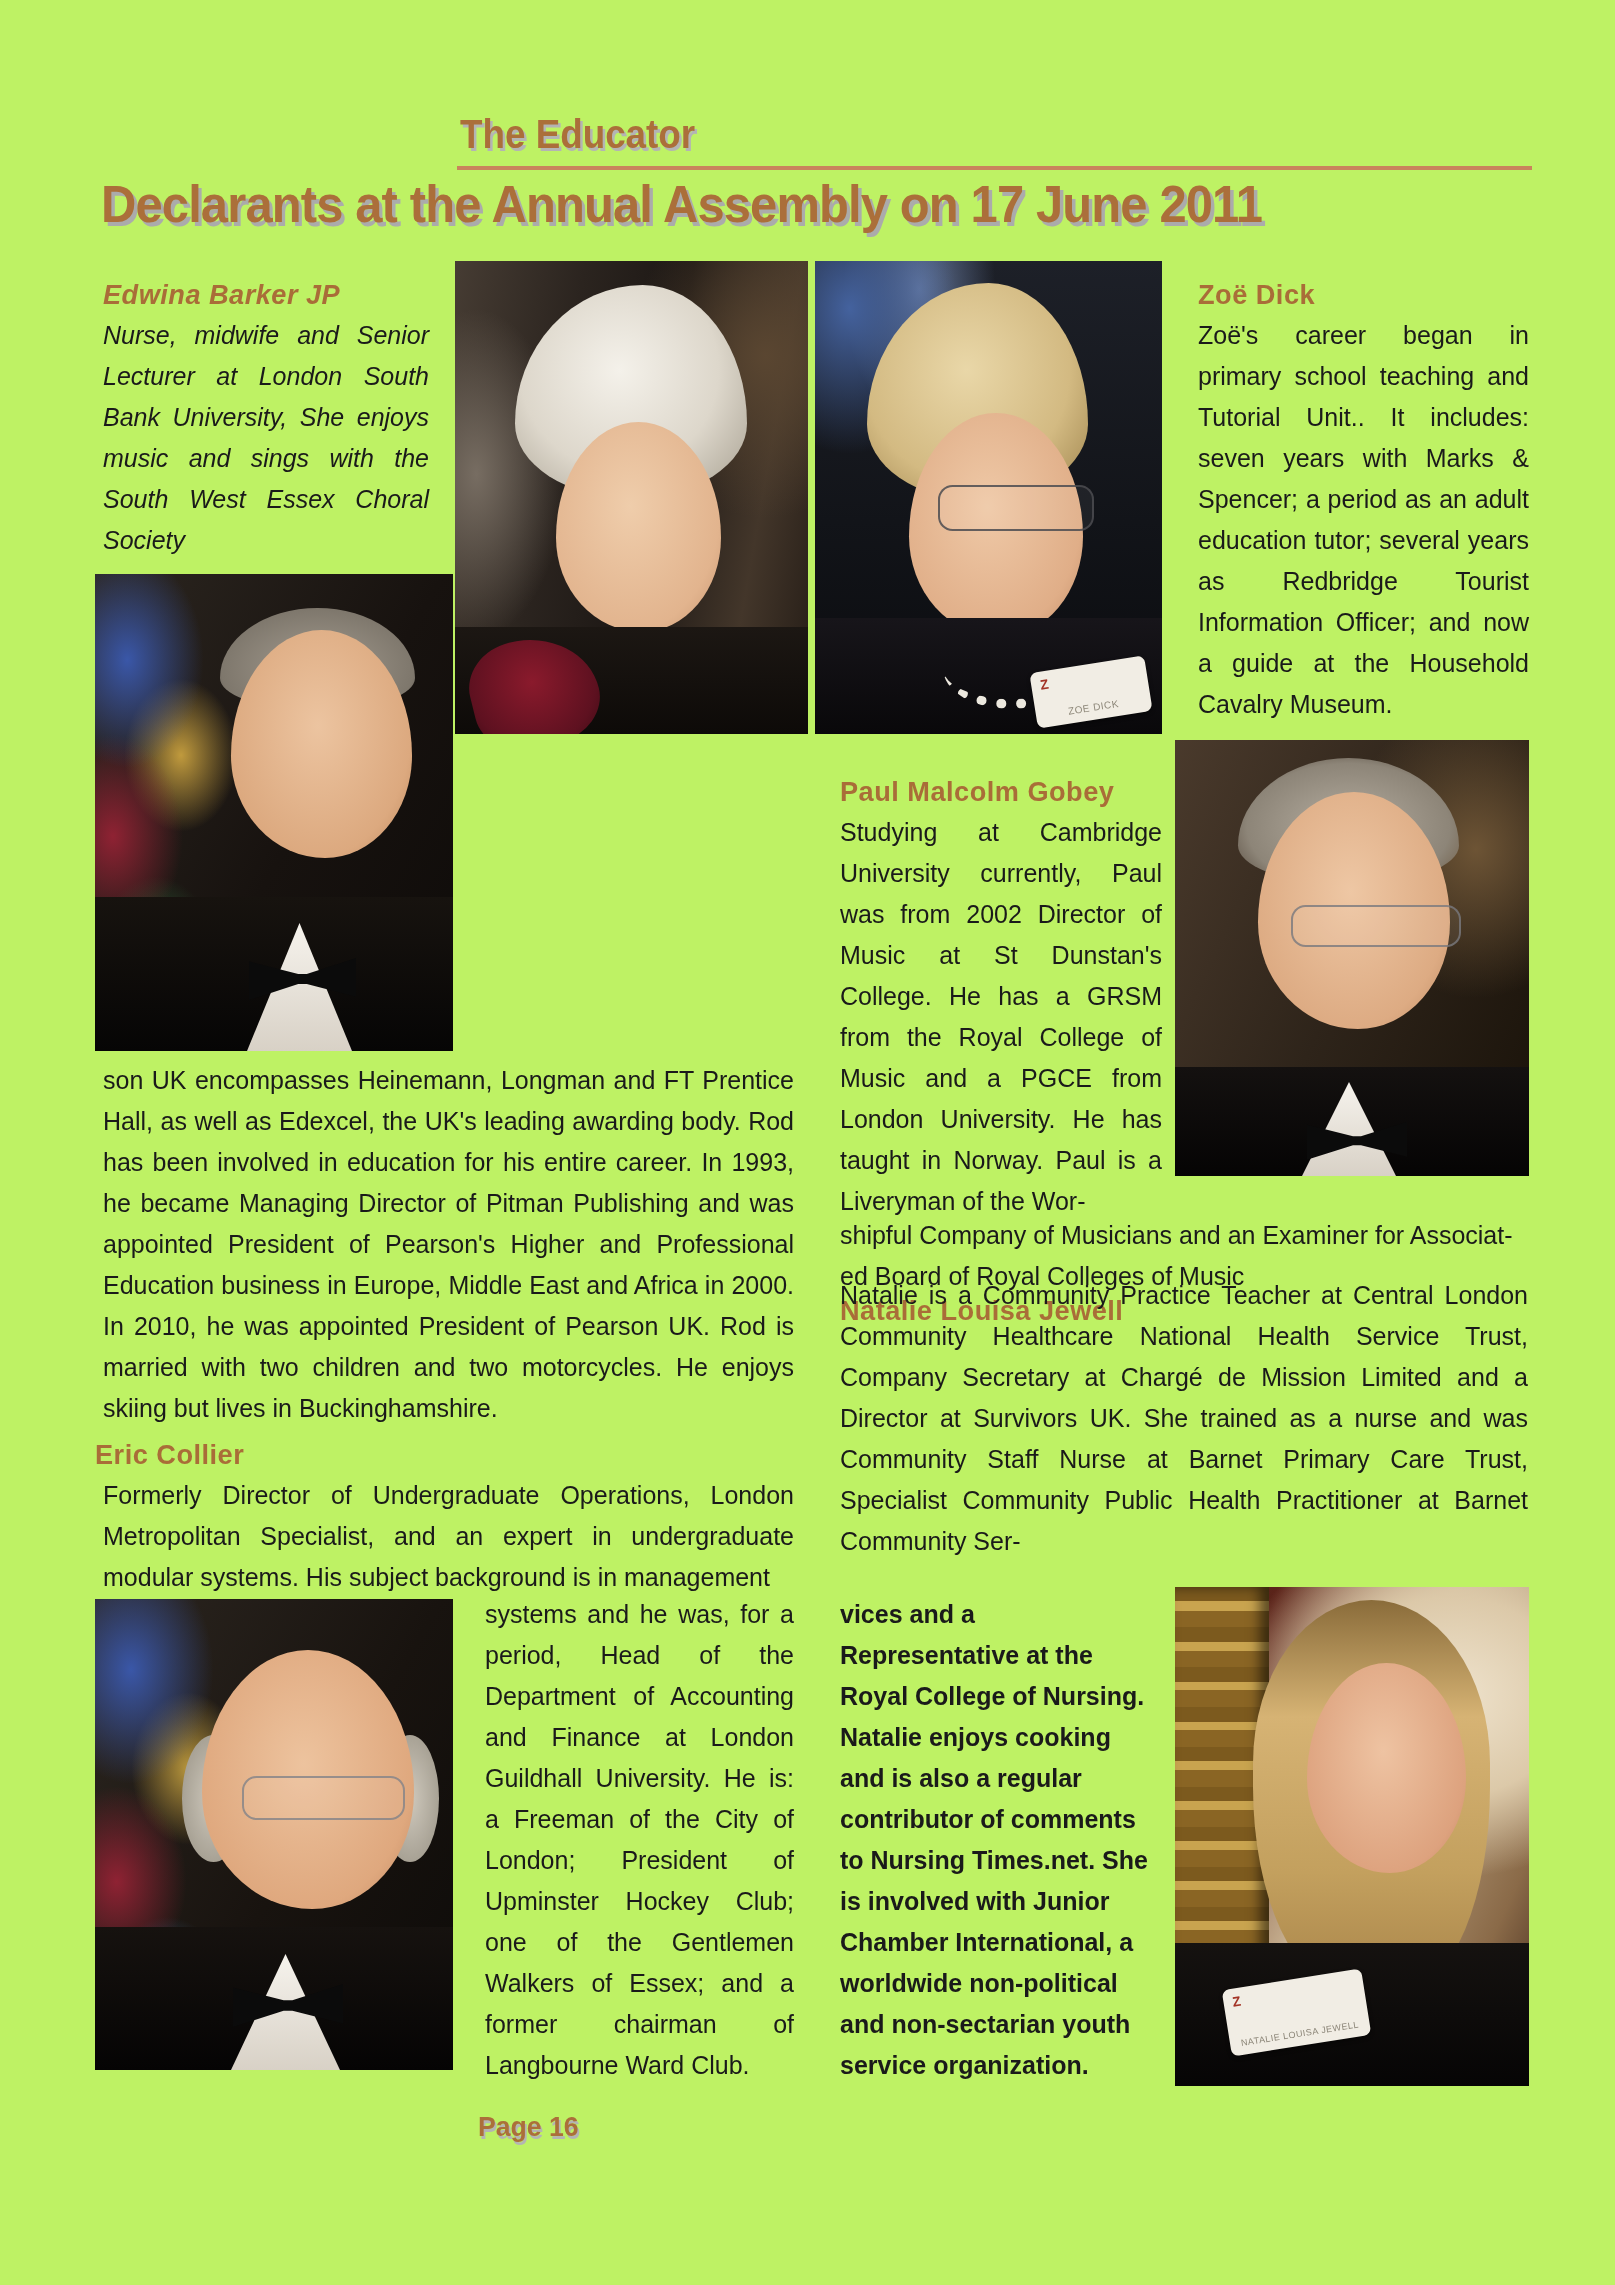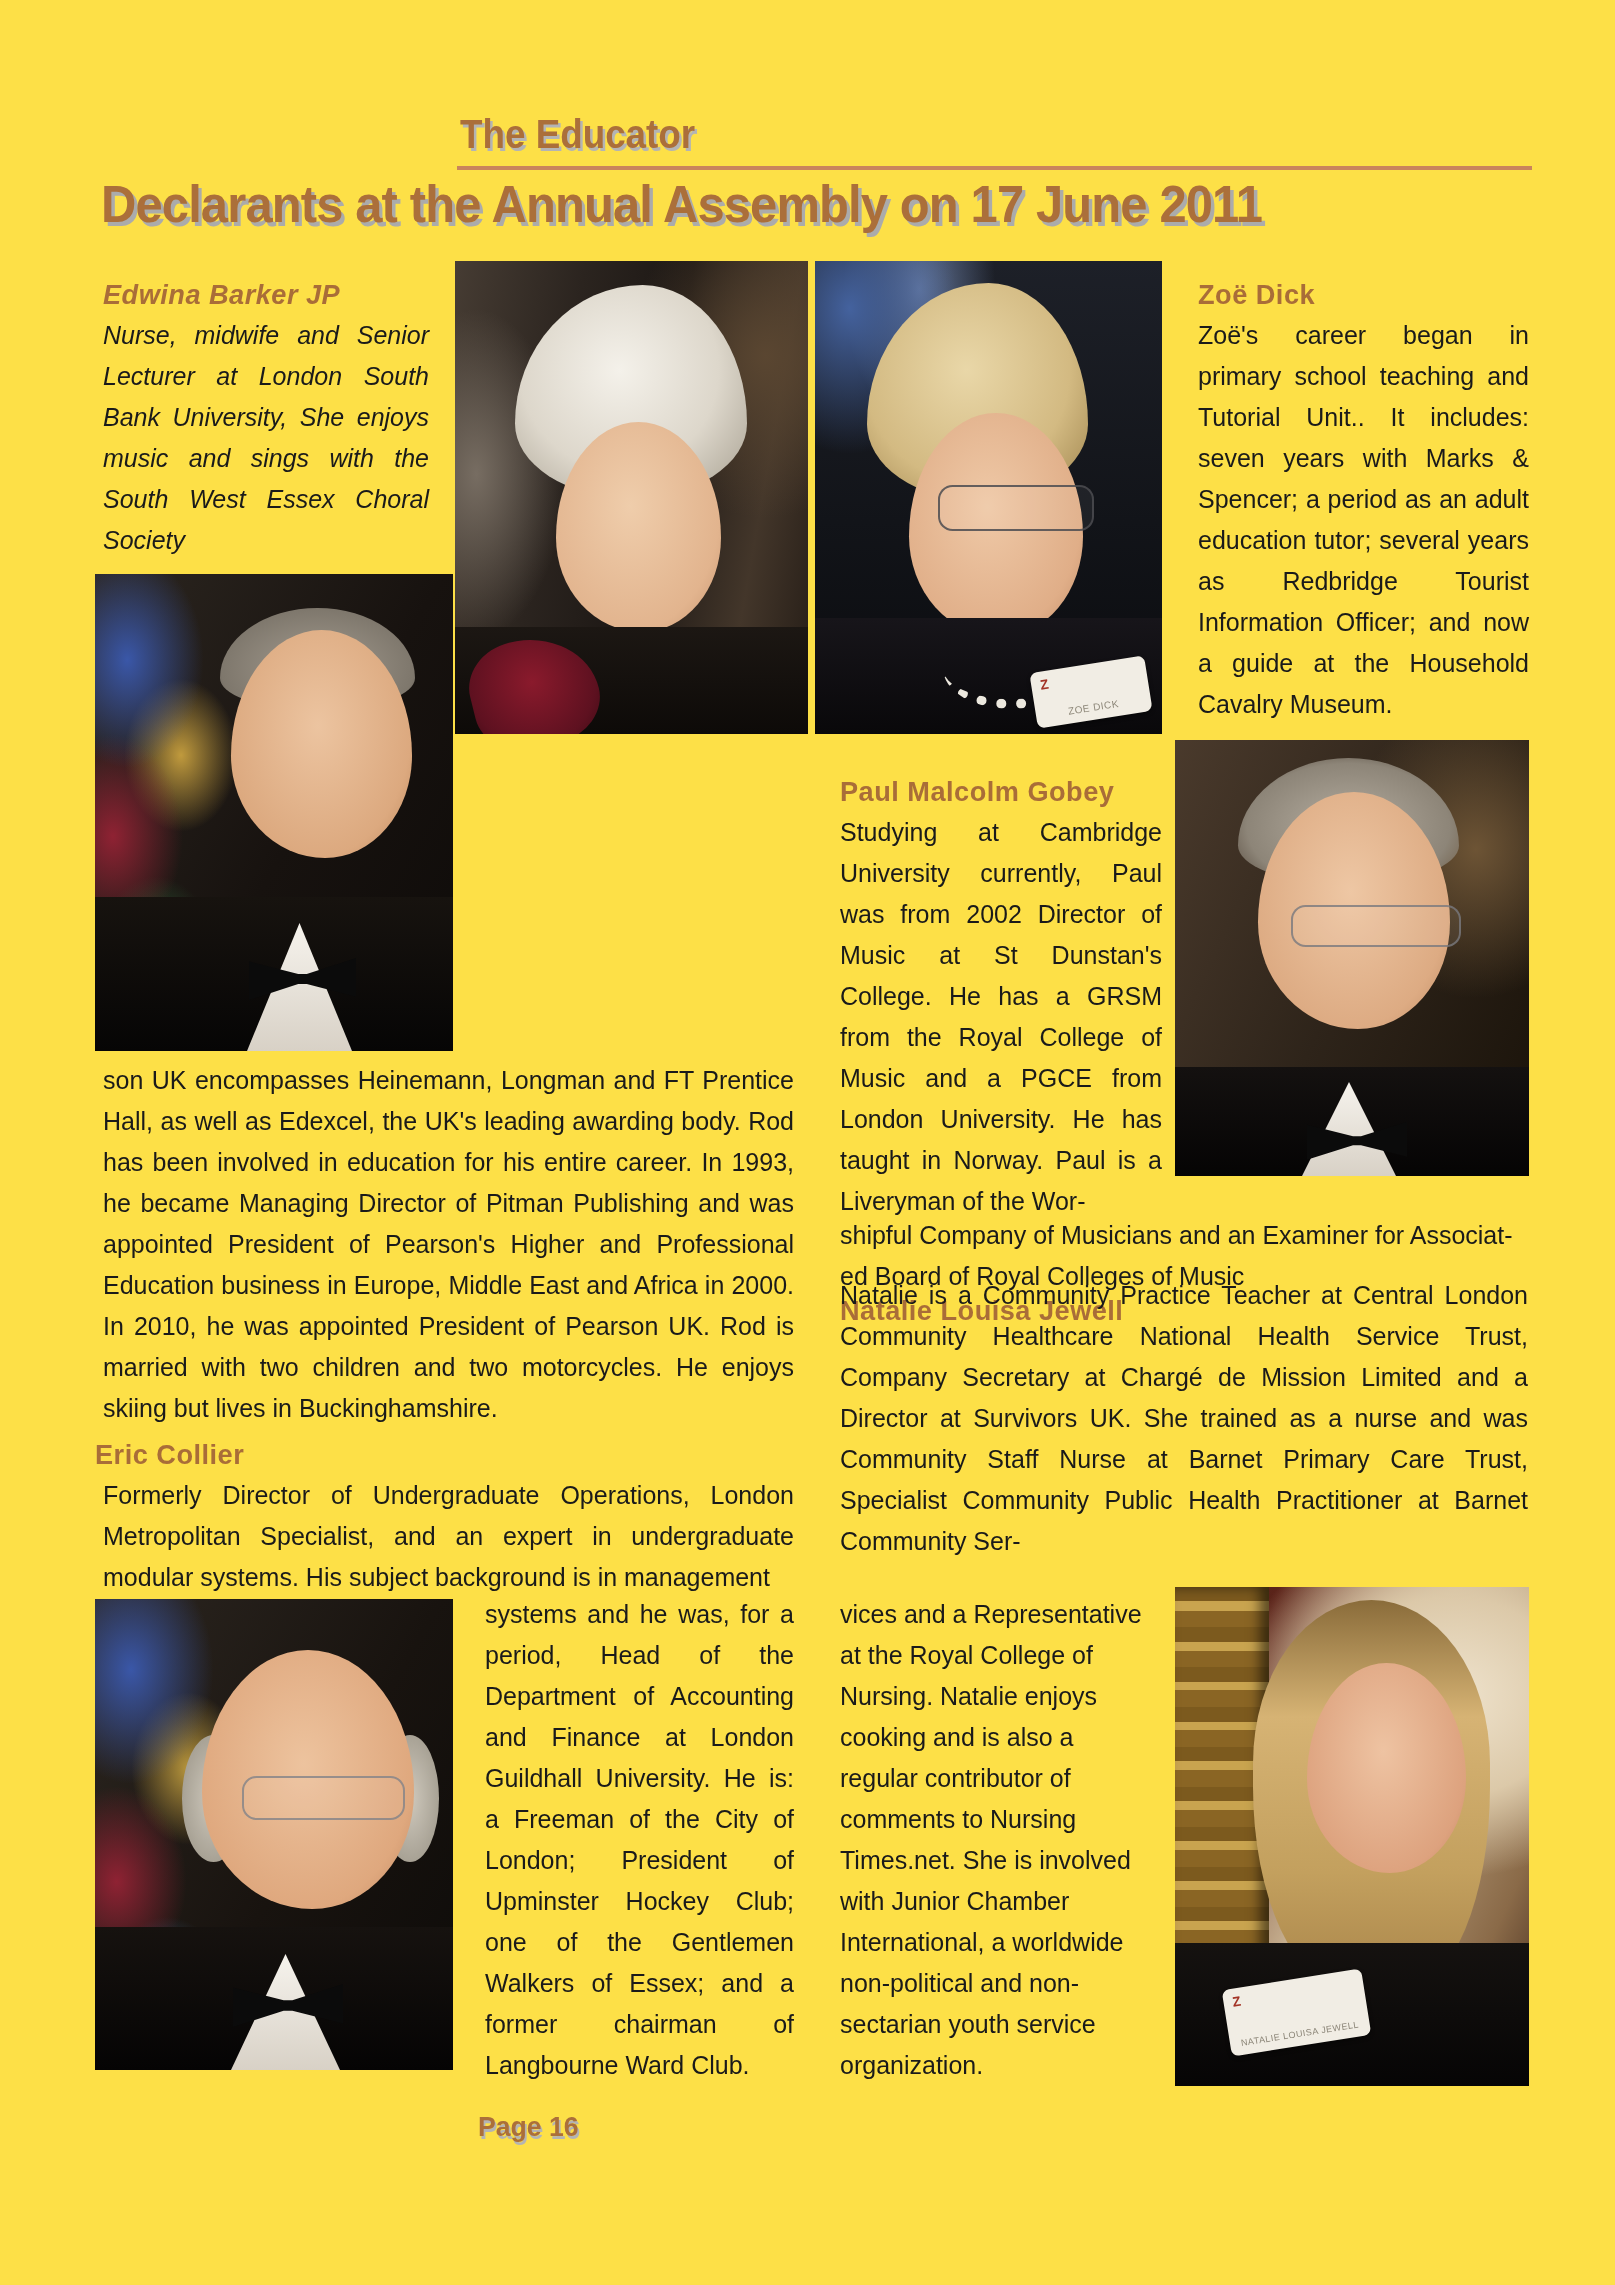--- a/index.html
+++ b/index.html
@@ -1,17 +1,17 @@
 <!DOCTYPE html>
 <html style="font-size:14.5px"><head>
 <meta charset="utf-8">
 <style>
   html,body{margin:0;padding:0;background:#e9e9e9;}
   .page{
-    position:relative;width:1616px;height:2285px;background:#fde047;
+    position:relative;width:1616px;height:2285px;background:#bef264;
     font-family:"Liberation Sans", sans-serif;color:#1a1a1a;overflow:hidden;
     margin:0 auto;
   }
   
   .masthead{
     position:absolute;left:460px;top:112px;
     font-size:40px;font-weight:700;color:#ab6f3a;letter-spacing:0px;
     text-shadow:2.7px 2.7px 0 #b4b4b4;transform:scaleX(.92);transform-origin:left top;
     white-space:nowrap;
   }
@@ -38,21 +38,21 @@
   .b-zoe     {left:1198px;top:274px;  width:331px;}
   .b-rod     {left:485px; top:771px;  width:309px;}
   .b-paul    {left:840px; top:771px;  width:322px;}
   .b-rodfull {left:103px; top:1060px; width:691px;}
   .b-paulfull{left:840px; top:1215px; width:688px;}
   .b-natalieh{left:840px; top:1290px; width:688px;}
   .b-nataliefull{left:840px;top:1275px;width:688px;}
   .b-ericjh  {left:95px; top:1434px; width:691px;}
   .b-ericfull{left:103px; top:1475px; width:691px;}
   .b-ericcol {left:485px; top:1594px; width:309px;}
-  .b-nataliecol{left:840px;top:1594px;width:308px;}
+  .b-nataliecol{left:840px;top:1594px;width:308px;font-weight:bold;}
   
   .photo{position:absolute;overflow:hidden;background:#111;}
   .ph{position:absolute;}
   .face{border-radius:50% 50% 48% 52% / 55% 55% 45% 45%;}
   .hairblob{border-radius:55% 45% 50% 50% / 65% 65% 35% 35%;}
   .torso{bottom:0;left:0;width:100%;}
   .shirt{clip-path:polygon(50% 0,100% 100%,0 100%);background:linear-gradient(#f6f3ed,#d8d1c6);}
   .bow{background:#0b0b0b;clip-path:polygon(0 8%,46% 38%,54% 38%,100% 0,100% 92%,54% 62%,46% 62%,0 100%);}
   .glasses{border:2.7px solid rgba(75,75,80,.85);border-radius:14.5px;background:rgba(255,255,255,.06);}
   .badge{background:#f1ede4;border-radius:7.2px;box-shadow:0 1.8px 4.5px rgba(0,0,0,.45);}

